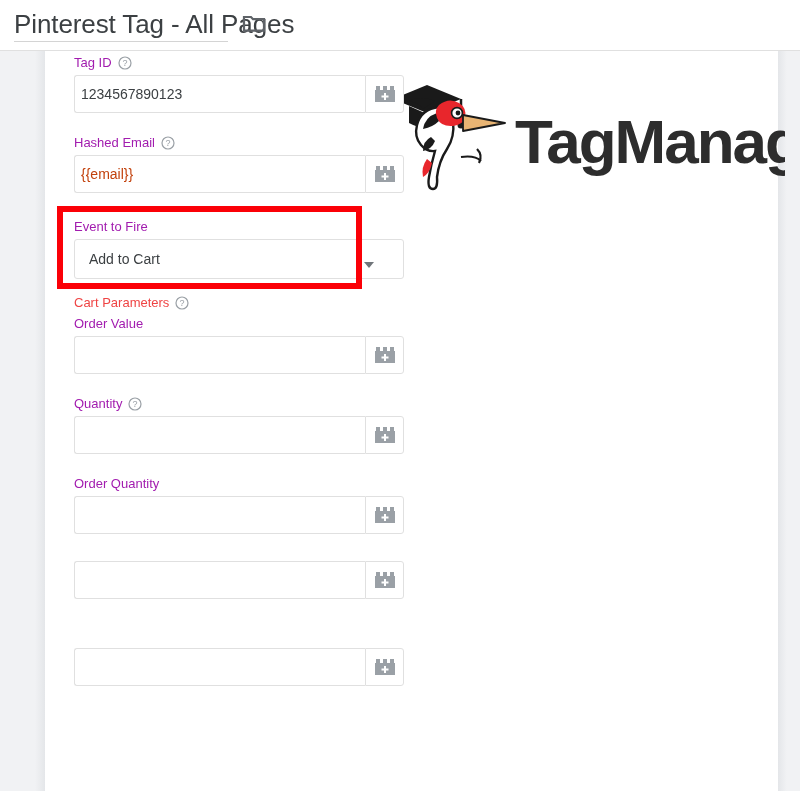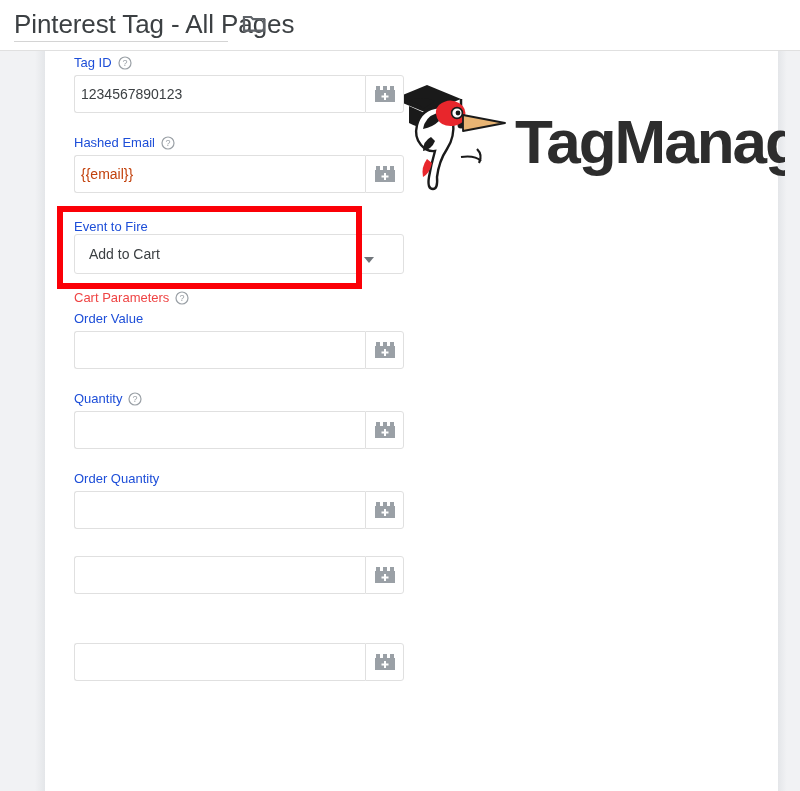--- a/index.html
+++ b/index.html
@@ -44,21 +44,21 @@
     background: #ffffff;
   }
 
   
   .logo { position: absolute; left: 320px; top: 10px; width: 420px; height: 130px; }
 
   
   .form { position: absolute; left: 29px; top: 0px; width: 330px; }
 
   .field-label {
-    font-size: 13px; color: #1d4ed8; font-weight: 400;
+    font-size: 13px; color: #a21caf; font-weight: 400;
     display: flex; align-items: center; gap: 6px;
     white-space: nowrap;
   }
   .field-label.section { color: #ef4444; }
 
   .help-icon { display: inline-block; width: 14px; height: 14px; flex: none; }
 
   .input-row { display: flex; margin-top: 5px; }
   .text-input {
     flex: 1; height: 38px;
@@ -78,21 +78,21 @@
     border-radius: 0 3px 3px 0;
     background: #fff;
     display: flex; align-items: center; justify-content: center;
   }
   .brick-icon { width: 22px; height: 18px; }
 
   
   .select-box {
     height: 40px; border: 1px solid #e0e0e0; border-radius: 3px;
     background: #fff; display: flex; align-items: center;
-    padding: 0 28px 0 14px; 
+    padding: 0 28px 0 14px; margin-top: 5px;
   }
   .select-box .sel-val { flex: 1; font-size: 14px; color: #3c4043; }
   .caret { width: 12px; height: 8px; }
 
   
   .highlight {
     position: absolute; left: 57px; top: 206px;
     width: 305px; height: 83px;
     border: 6px solid #fb0007;
     pointer-events: none;

